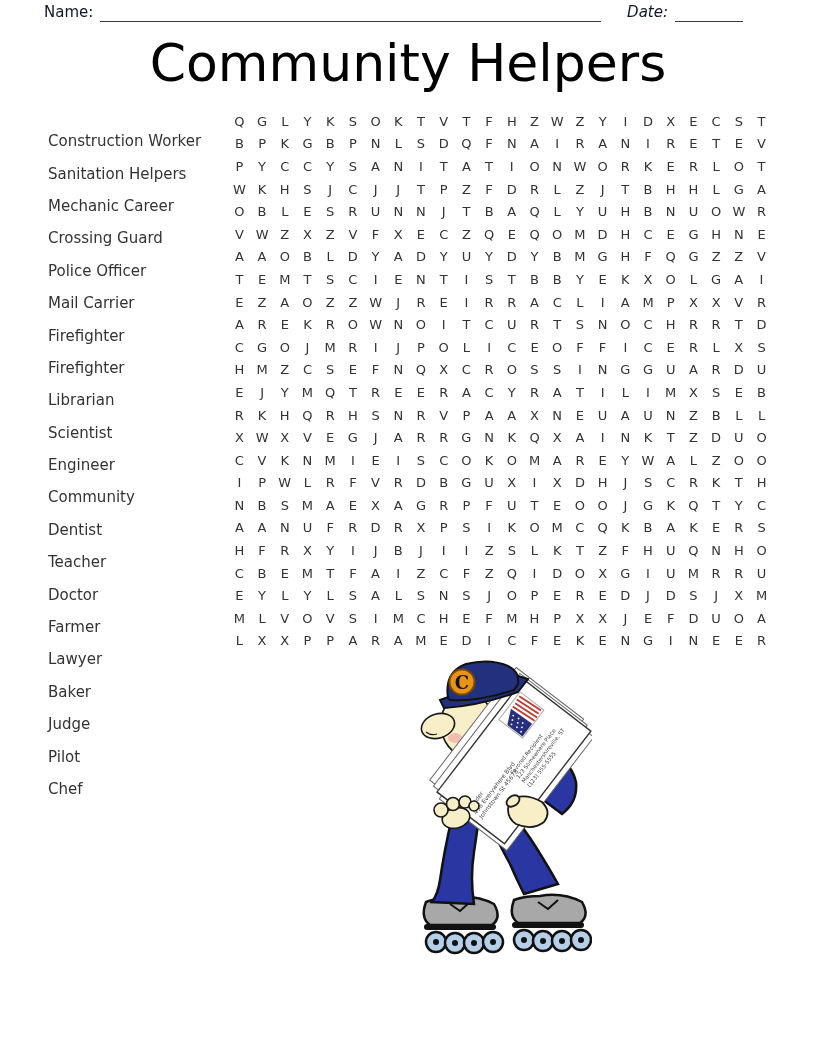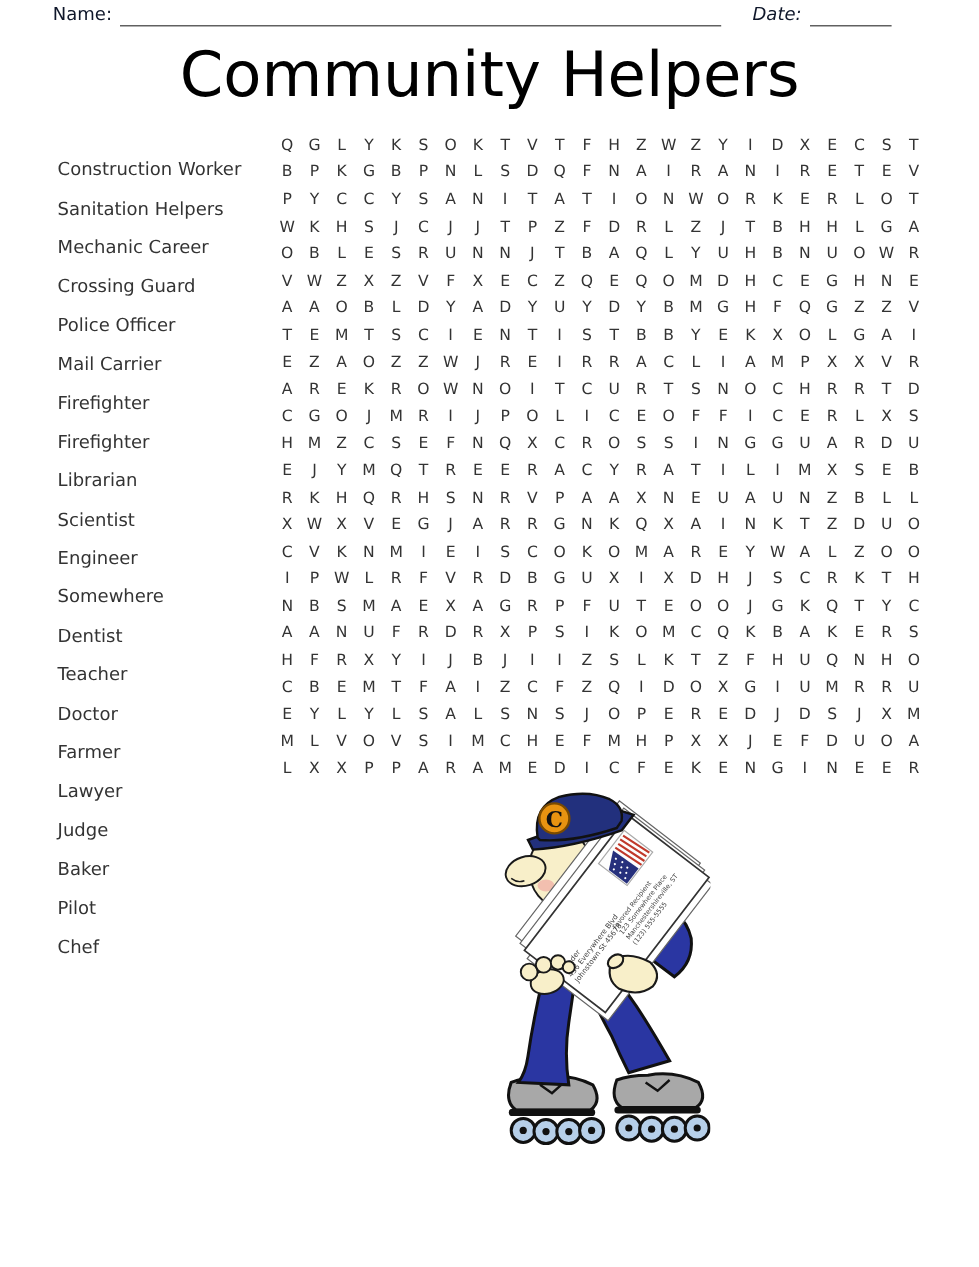--- a/index.html
+++ b/index.html
@@ -60,28 +60,28 @@
     <div class="word-item">Sanitation Helpers</div>
     <div class="word-item">Mechanic Career</div>
     <div class="word-item">Crossing Guard</div>
     <div class="word-item">Police Officer</div>
     <div class="word-item">Mail Carrier</div>
     <div class="word-item">Firefighter</div>
     <div class="word-item">Firefighter</div>
     <div class="word-item">Librarian</div>
     <div class="word-item">Scientist</div>
     <div class="word-item">Engineer</div>
-    <div class="word-item">Somewhere</div>
+    <div class="word-item">Community</div>
     <div class="word-item">Dentist</div>
     <div class="word-item">Teacher</div>
     <div class="word-item">Doctor</div>
     <div class="word-item">Farmer</div>
     <div class="word-item">Lawyer</div>
+    <div class="word-item">Baker</div>
     <div class="word-item">Judge</div>
-    <div class="word-item">Baker</div>
     <div class="word-item">Pilot</div>
     <div class="word-item">Chef</div>
   </div>
 
 <div class="letter-grid">
     <span class="grid-cell">Q</span>
     <span class="grid-cell">G</span>
     <span class="grid-cell">L</span>
     <span class="grid-cell">Y</span>
     <span class="grid-cell">K</span>

